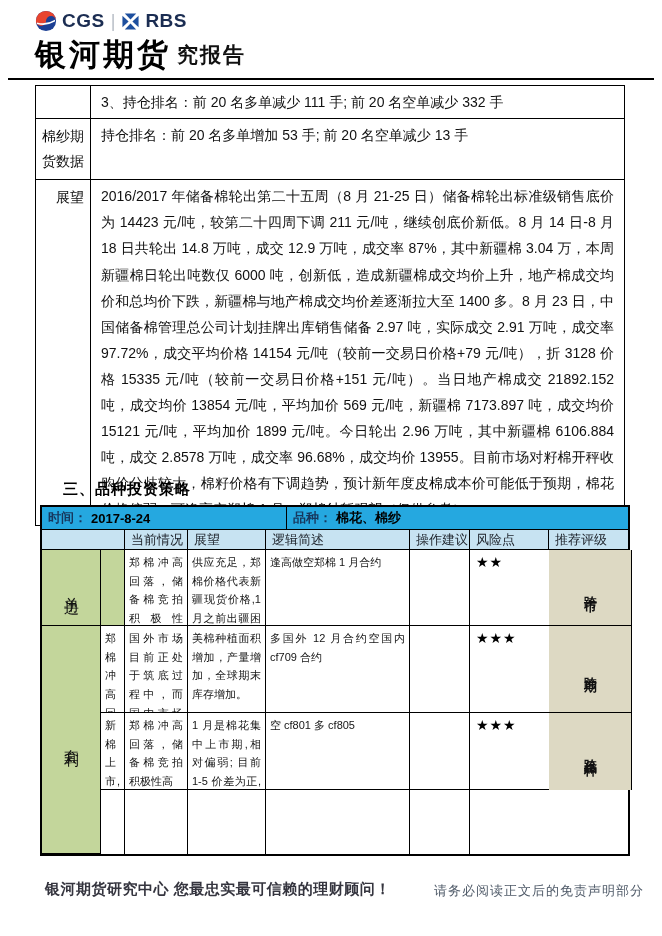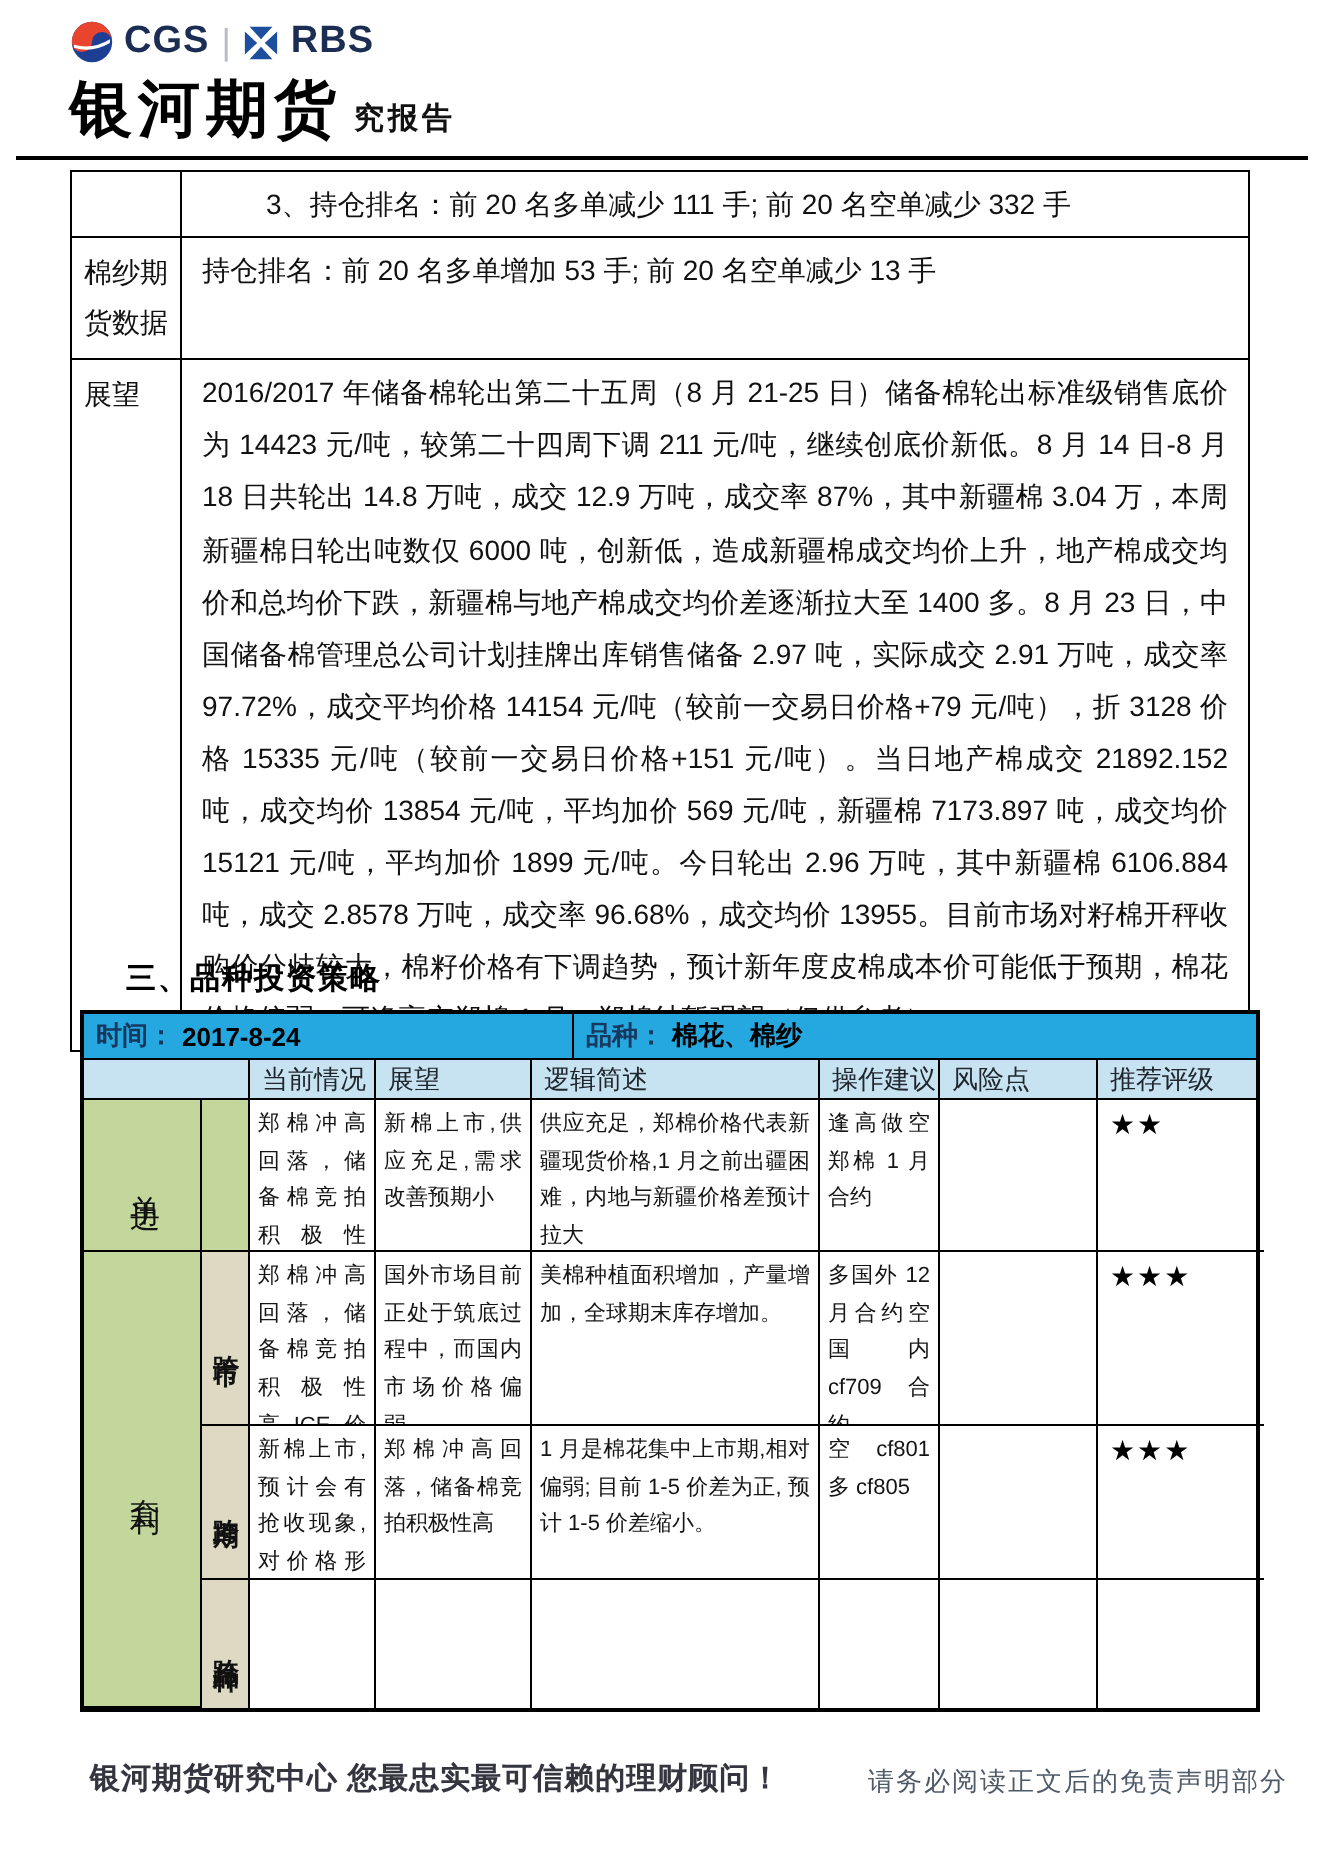--- a/index.html
+++ b/index.html
@@ -9,31 +9,31 @@
     font-family:"Liberation Sans","DejaVu Sans",sans-serif; color:#1a1a1a;
     overflow:hidden; margin:0 auto;
   }
   
   .hdr { position:absolute; left:35px; top:8px; }
   .logo-row { display:flex; align-items:center; gap:5px; height:26px; }
   .logo-txt { font-size:19px; font-weight:800; color:#1b2d52; letter-spacing:.5px; }
   .logo-div { color:#b7bdc6; font-size:18px; font-weight:400; padding:0 1px; }
   .brand-row { display:flex; align-items:flex-end; margin-top:4px; }
   .brand { font-size:31px; font-weight:800; color:#000; letter-spacing:3px; line-height:1.1; }
-  .brand-suffix { font-size:15px; font-weight:700; color:#111; margin-left:6px; margin-bottom:3px; letter-spacing:2px; }
+  .brand-suffix { font-size:21px; font-weight:700; color:#111; margin-left:6px; margin-bottom:3px; letter-spacing:2px; }
   .hdr-rule { position:absolute; left:8px; right:8px; top:78px; border-top:2px solid #000; }
   
   .t1 { position:absolute; left:35px; top:85px; width:590px; border:1px solid #000; }
   .t1row { display:flex; border-bottom:1px solid #000; }
   .t1row:last-child { border-bottom:none; }
   .t1label { width:55px; flex:0 0 55px; border-right:1px solid #000; padding:5px 6px;
-             font-size:14px; line-height:1.8; color:#111; }
+             font-size:14px; line-height:1.8; color:#111;text-align:right; }
   .t1cell { flex:1; padding:3px 10px 3px 10px; font-size:14px; line-height:1.86;
             text-align:justify; color:#111; }
-  .t1r1 { min-height:33px;gap:32px; } .t1r2 { min-height:47px; } .t1r3 { min-height:285px; }
+  .t1r1 { min-height:33px; } .t1r2 { min-height:47px; } .t1r3 { min-height:285px; }
   
   .sec-title { position:absolute; left:63px; top:480px; font-size:15px; font-weight:700; color:#000; letter-spacing:1px; }
   
   .stable { position:absolute; left:40px; top:505px; width:590px; border:2px solid #000; background:#fff; }
   .srow-blue { display:flex; height:23px; background:#25a8e0; border-bottom:1px solid #000; }
   .srow-blue .bcell { display:flex; align-items:center; font-size:13px; padding-left:6px; }
   .srow-blue .bcell.left { width:245px; flex:0 0 245px; border-right:1px solid #000; }
   .srow-blue .bcell.right { flex:1; }
   .blabel { color:#17375d; font-weight:700; }
   .bvalue { color:#000; font-weight:700; margin-left:4px; }
@@ -135,21 +135,20 @@
       <div class="hcell">推荐评级</div>
     </div>
 
     <div class="sbody">
 
       <div class="sc grpcell">
         <span class="vtext">单边</span>
       </div>
       <div class="sc grpcell"></div>
       <div class="sc txtcell">郑棉冲高回落，储备棉竞拍积极性高,ICE 价格震荡</div>
-      <div class="sc txtcell">新棉上市,供应充足,需求改善预期小</div>
       <div class="sc txtcell">供应充足，郑棉价格代表新疆现货价格,1 月之前出疆困难，内地与新疆价格差预计拉大</div>
       <div class="sc txtcell">逢高做空郑棉 1 月合约</div>
       <div class="sc txtcell"></div>
       <div class="sc lastcol ratecell">★★</div>
 
       <div class="sc grpcell span3">
         <span class="vtext">套利</span>
       </div>
 
       <div class="sc subcell">

